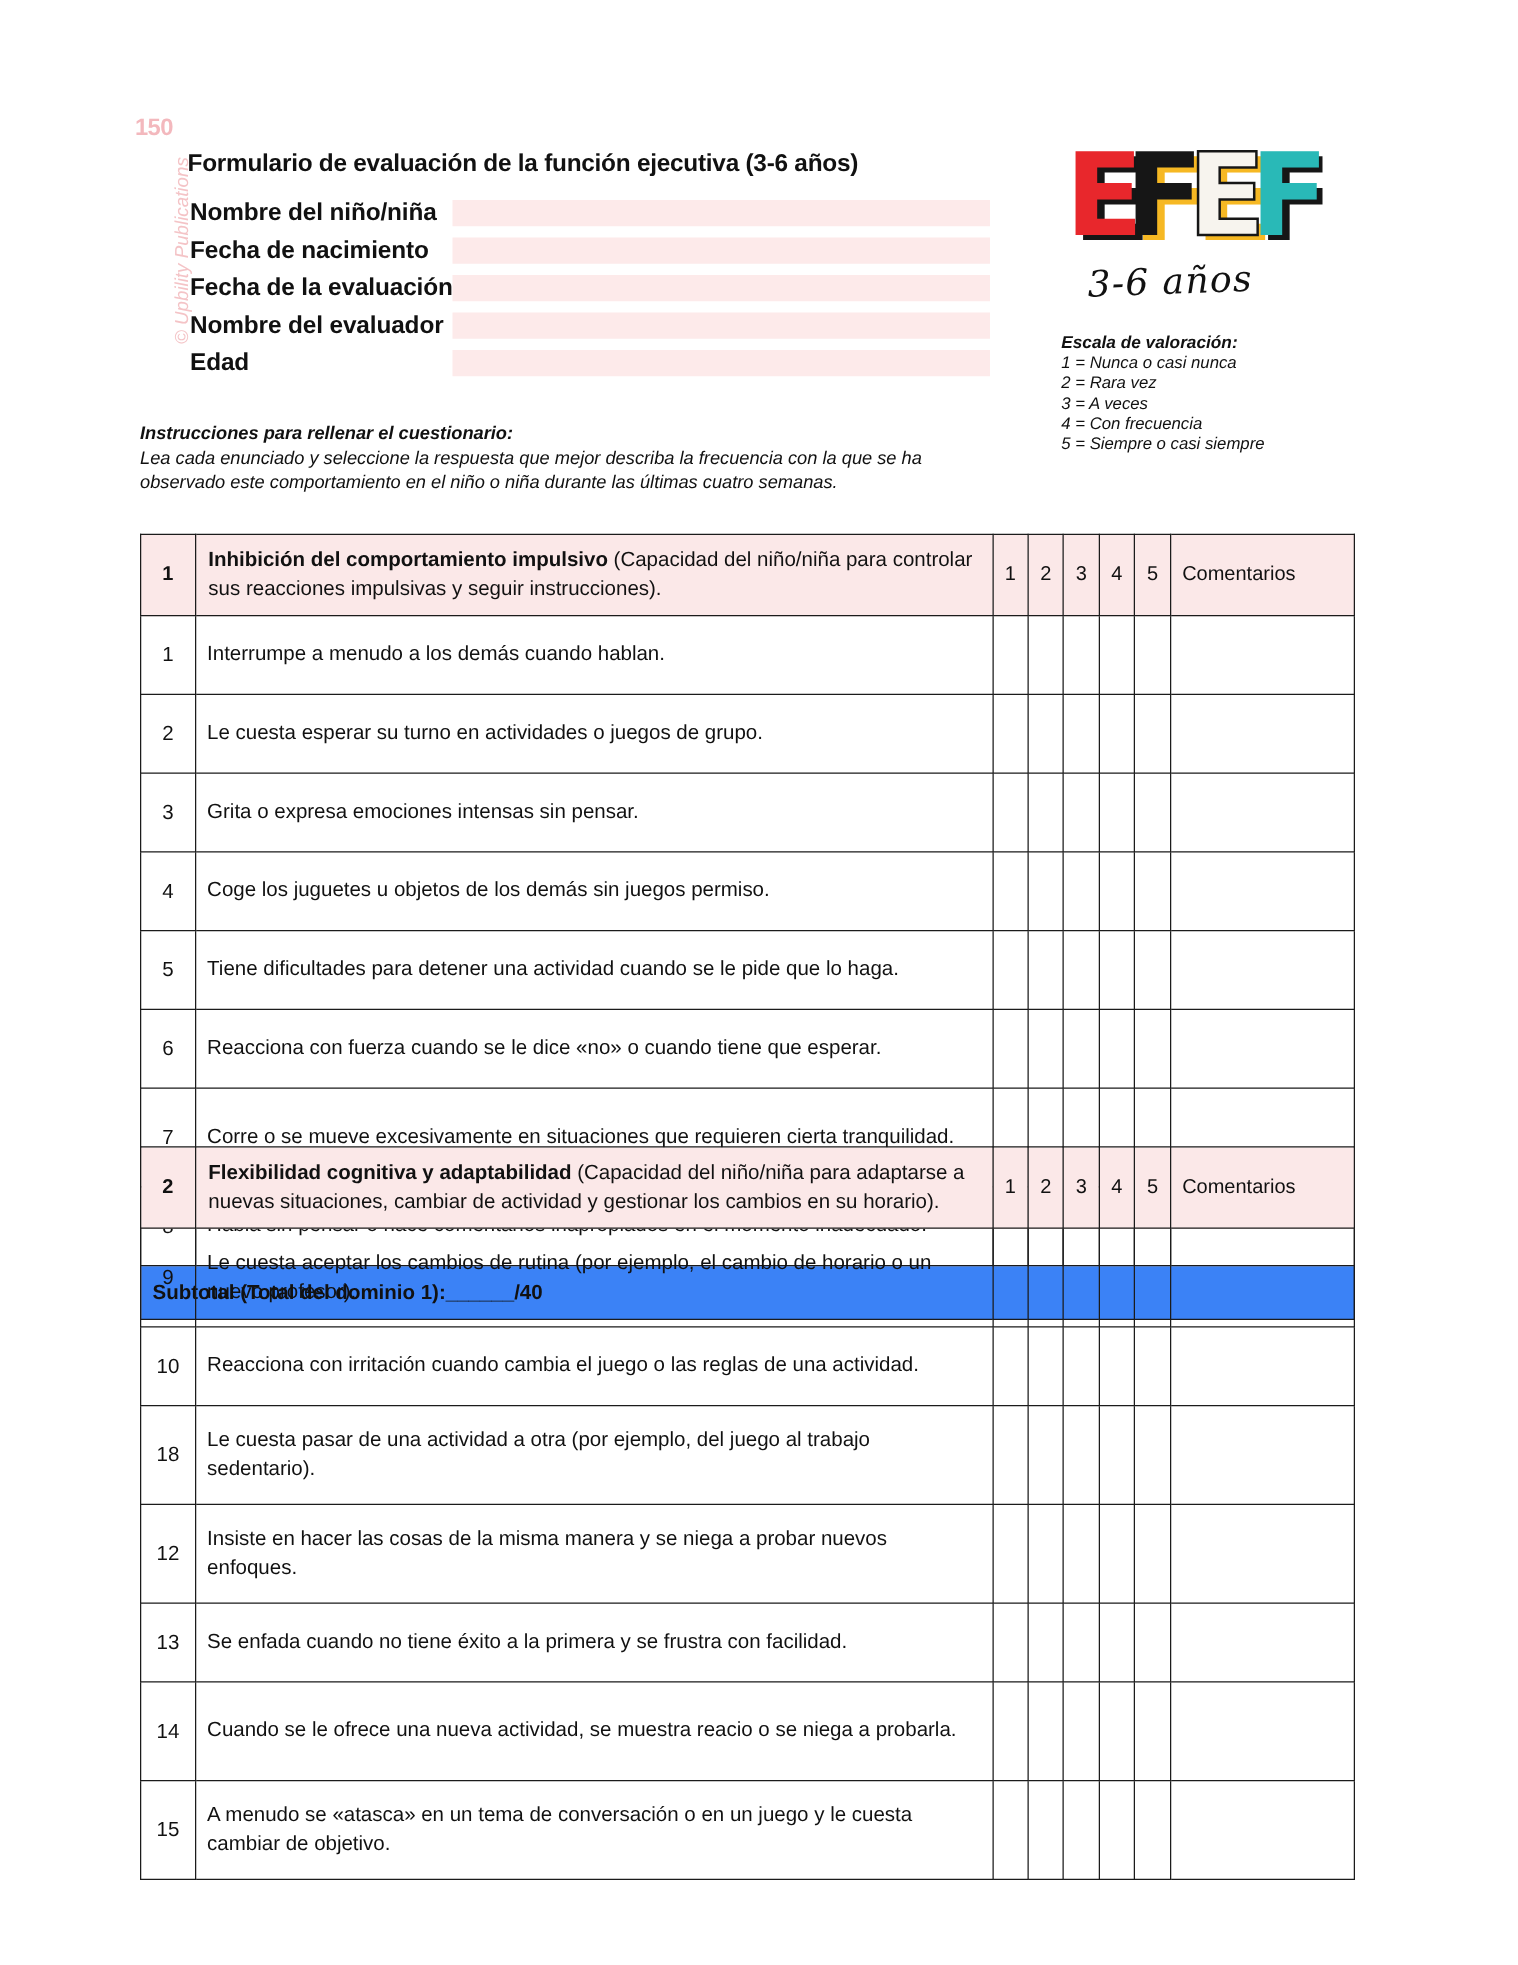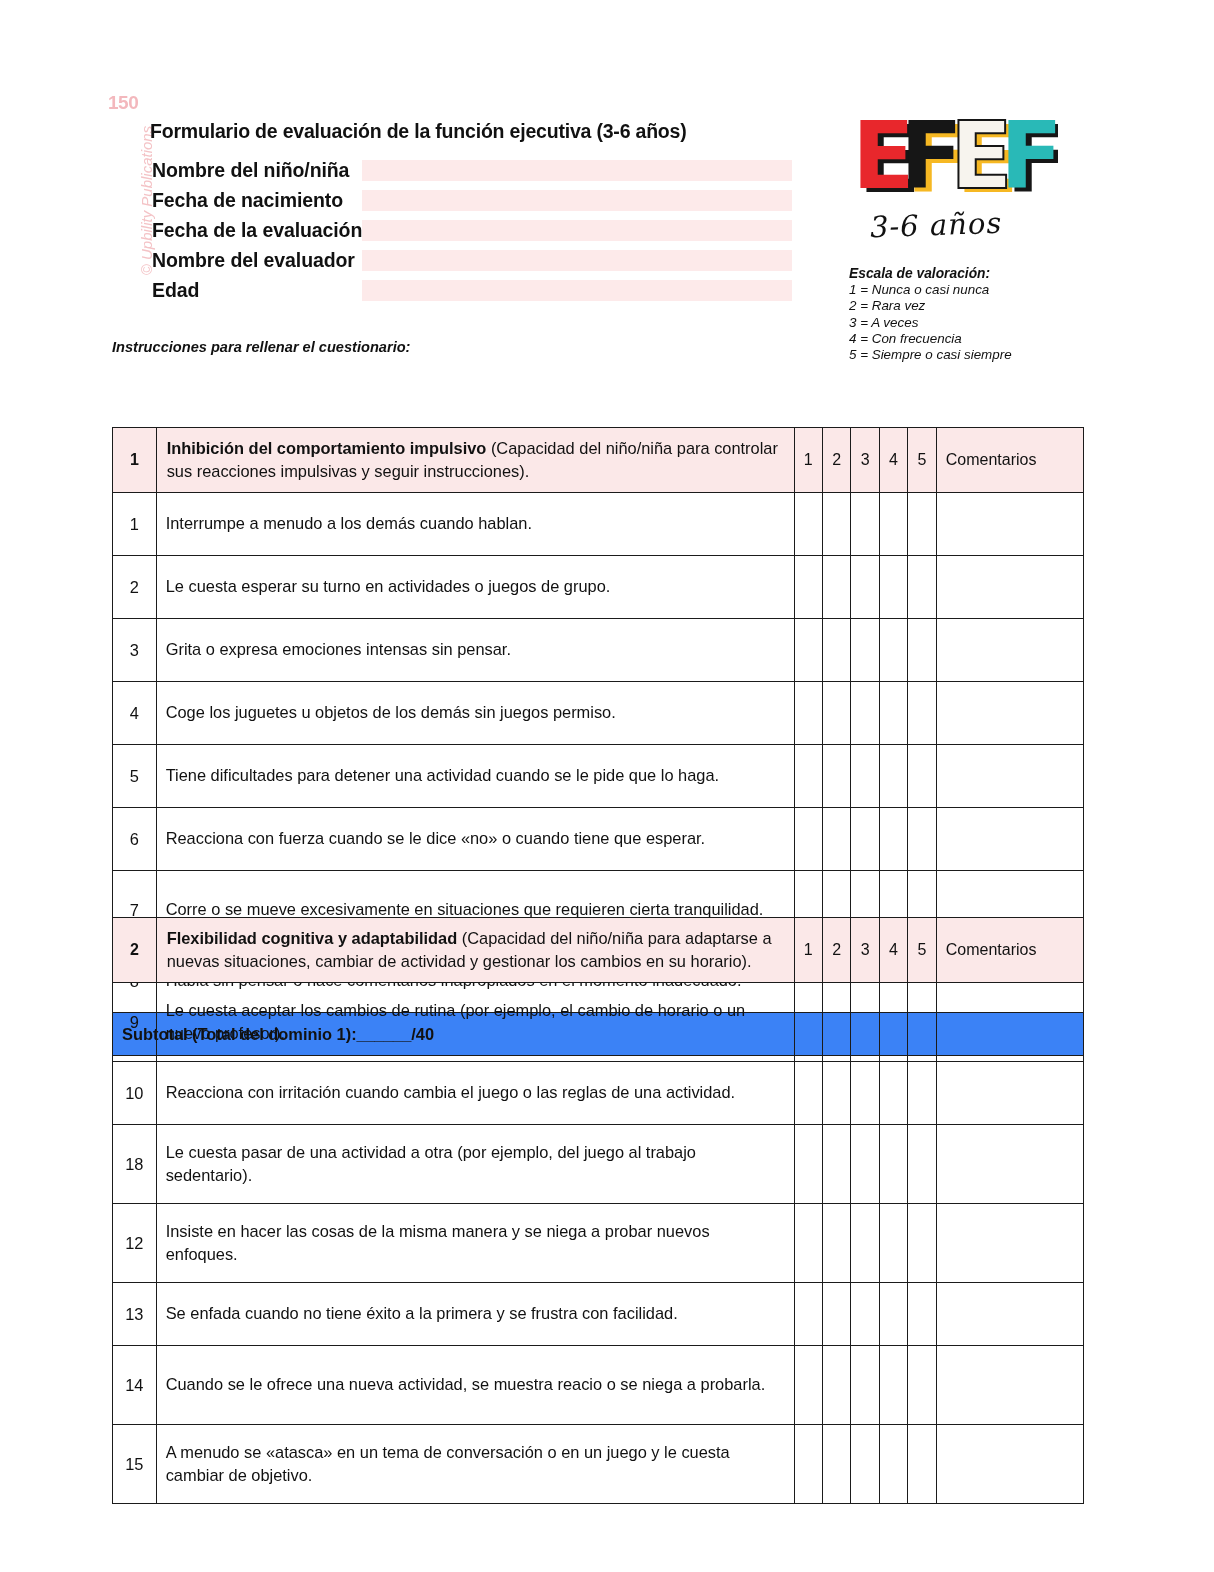--- a/index.html
+++ b/index.html
@@ -258,20 +258,21 @@
   <div class="scale-title">Escala de valoración:</div>
   <div>1 = Nunca o casi nunca</div>
   <div>2 = Rara vez</div>
   <div>3 = A veces</div>
   <div>4 = Con frecuencia</div>
   <div>5 = Siempre o casi siempre</div>
 </div>
 
 <div class="instructions">
   <div class="ins-title">Instrucciones para rellenar el cuestionario:</div>
+  <div>Lea cada enunciado y seleccione la respuesta que mejor describa la frecuencia con la que se ha observado este comportamiento en el niño o niña durante las últimas cuatro semanas.</div>
 </div>
 
 <table class="qtable" id="table-domain-1" style="top:427px;">
   <colgroup>
     <col class="col-num">
       <col class="col-text">
     <col class="col-rate">
       <col class="col-rate">
       <col class="col-rate">
       <col class="col-rate">

